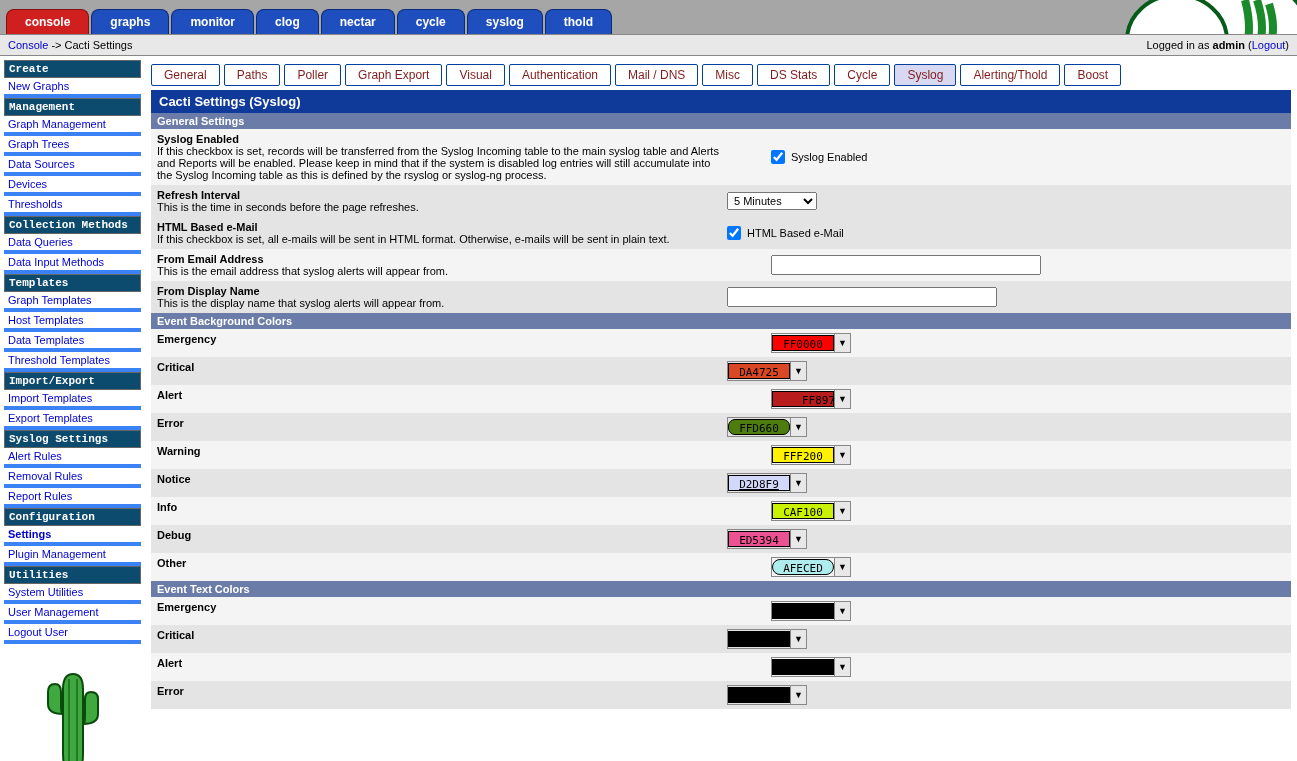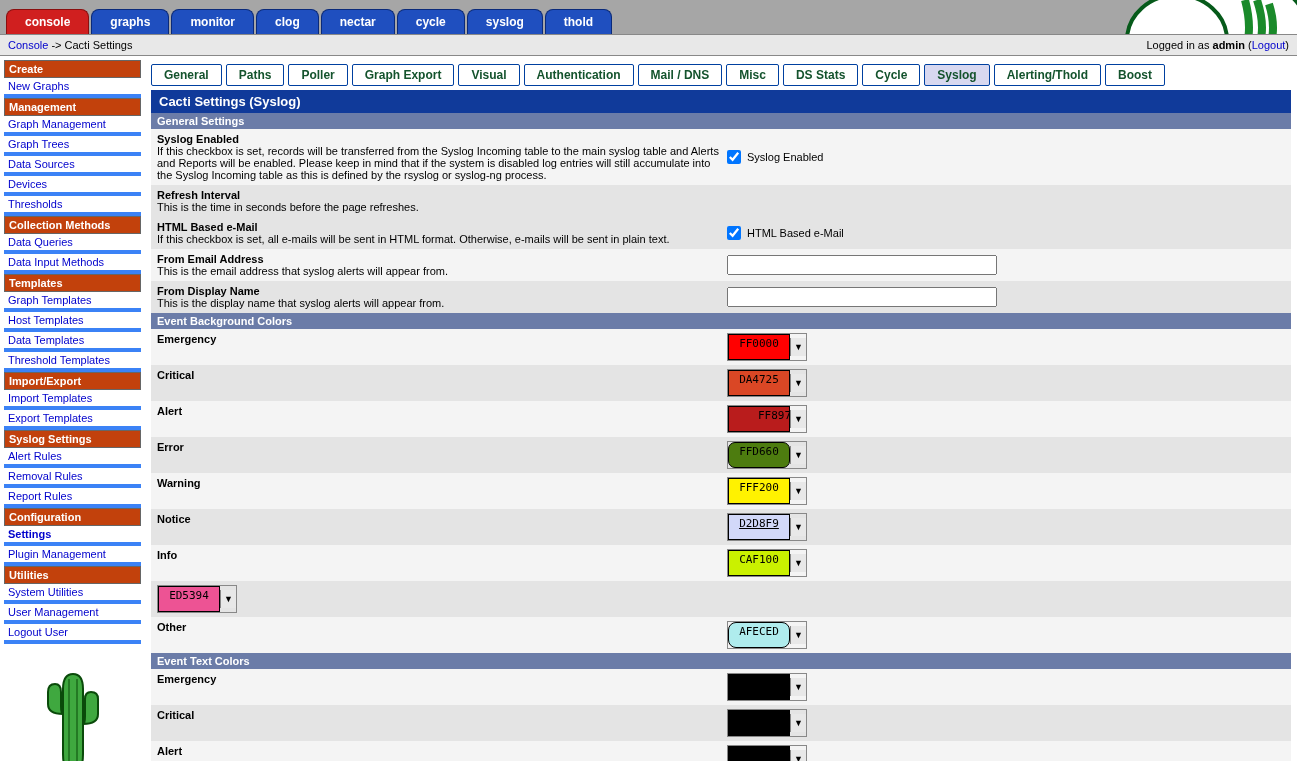--- a/index.html
+++ b/index.html
@@ -5,40 +5,40 @@
 * { box-sizing: border-box; margin: 0; padding: 0; }
 body { font-family: Verdana, Arial, sans-serif; font-size: 11px; background: #a6a6a6; color: #000; }
 .top-tabs { background: #a6a6a6; height: 34px; display: flex; align-items: flex-end; padding-left: 6px; position: relative; overflow: hidden; }
 .cactus-bg { position: absolute; right: 0; top: -10px; }
 .top-tab { background: #1f4fbf; color: #fff; font-weight: bold; padding: 5px 18px; border-radius: 8px 8px 0 0; margin-right: 2px; cursor: pointer; font-size: 12px; border: 1px solid #0a2a7a; border-bottom: none; }
 .top-tab.active { background: #d01f1f; border-color: #8a0f0f; }
 .breadcrumb-bar { background: #e8e8e8; border-top: 1px solid #888; border-bottom: 1px solid #888; padding: 4px 8px; display: flex; justify-content: space-between; font-size: 11px; }
 .breadcrumb-bar a { color: #0000cc; text-decoration: none; }
 .layout { display: flex; background: #fff; }
 .sidebar { width: 145px; background: #fff; padding: 4px; flex-shrink: 0; }
-.side-head { background: #c2410c; color: #fff; font-weight: bold; padding: 2px 4px; font-size: 11px; border: 1px solid #666; }
+.side-head { background: #0c4a6e; color: #fff; font-weight: bold; padding: 2px 4px; font-size: 11px; border: 1px solid #666; font-family: Liberation Mono, monospace; }
 .side-link { display: block; color: #0000cc; text-decoration: none; padding: 2px 4px; font-size: 11px; border-bottom: 4px solid #3b82f6; }
 .side-link.current { font-weight: bold; }
 .cactus-logo { text-align: center; margin-top: 20px; }
 .main { flex: 1; padding: 8px 6px; }
 .sub-tabs { display: flex; flex-wrap: wrap; gap: 4px; margin-bottom: 4px; }
-.sub-tab { background: #fff; border: 1px solid #0040a0; color: #14532d; font-weight: bold; padding: 3px 12px; font-size: 12px; cursor: pointer; border-radius: 2px; }
+.sub-tab { background: #fff; border: 1px solid #0040a0; color: #7f1d1d; font-weight: normal; padding: 3px 12px; font-size: 12px; cursor: pointer; border-radius: 2px; }
 .sub-tab.active { background: #d8d8f0; }
 .panel-title { background: #103a9a; color: #fff; font-weight: bold; padding: 4px 8px; font-size: 13px; }
 .section-head { background: #6b7ca8; color: #fff; font-weight: bold; padding: 2px 6px; font-size: 11px; }
 .row { display: flex; padding: 4px 6px; font-size: 11px; }
-.row.odd { background: #f4f4f4; }
+.row.odd { background: #f4f4f4; gap: 44px; }
 .row.even { background: #e4e4e4; }
 .rlabel { width: 570px; flex-shrink: 0; }
 .rlabel b { font-weight: bold; }
 .rctrl { flex: 1; display: flex; align-items: center; gap: 6px; }
 select { font-size: 11px; padding: 1px 2px; min-width: 90px; }
 input[type=text] { font-size: 11px; padding: 2px 4px; width: 270px; }
 input[type=checkbox] { width: 14px; height: 14px; }
-.color-chip { display: inline-block; width: 62px; height: 26px; border: 1px solid #000; text-align: center; font-size: 11px; line-height: 18px; font-family: monospace; }
+.color-chip { display: inline-block; width: 62px; height: 16px; border: 1px solid #000; text-align: center; font-size: 11px; line-height: 18px; font-family: monospace; }
 .color-combo { display:flex; align-items:center; border:1px solid #888; }
 .color-combo .arrow { width: 16px; height: 18px; background:#e8e8e8; border-left:1px solid #888; display:flex; align-items:center; justify-content:center; font-size:9px; cursor:pointer; }
 </style>
 </head>
 <body>
 
 <div class="top-tabs">
   <div id="top-tabs-container" style="display:flex; position:relative; z-index:2;">
       <div class="top-tab active">console</div>
       <div class="top-tab">graphs</div>
@@ -134,20 +134,23 @@
     <div class="row odd">
       <div class="rlabel"><b>Syslog Enabled</b><br><span>If this checkbox is set, records will be transferred from the Syslog Incoming table to the main syslog table and Alerts and Reports will be enabled. Please keep in mind that if the system is disabled log entries will still accumulate into the Syslog Incoming table as this is defined by the rsyslog or syslog-ng process.</span></div>
       <div class="rctrl">
           <input type="checkbox" checked="" style=""> 
           <span>Syslog Enabled</span>
         </div>
     </div>
 
     <div class="row even">
       <div class="rlabel"><b>Refresh Interval</b><br><span>This is the time in seconds before the page refreshes.</span></div>
+      <div class="rctrl">
+          <select><option>5 Minutes</option></select>
+        </div>
     </div>
 
 
     <div class="row even">
       <div class="rlabel"><b>HTML Based e-Mail</b><br><span>If this checkbox is set, all e-mails will be sent in HTML format. Otherwise, e-mails will be sent in plain text.</span></div>
       <div class="rctrl">
           <input type="checkbox" checked="" style=""> 
           <span>HTML Based e-Mail</span>
         </div>
     </div>
@@ -225,20 +228,21 @@
         <div class="row odd">
           <div class="rlabel"><b>Info</b></div>
           <div class="rctrl">
             <div class="color-combo">
               <span class="color-chip" style="background: rgb(202, 241, 0); color: rgb(0, 0, 0);">CAF100</span>
               <span class="arrow">▼</span>
             </div>
           </div>
         </div>
         <div class="row even">
+          <div class="rlabel"><b>Debug</b></div>
           <div class="rctrl">
             <div class="color-combo">
               <span class="color-chip" style="background: rgb(237, 83, 148); color: rgb(0, 0, 0);">ED5394</span>
               <span class="arrow">▼</span>
             </div>
           </div>
         </div>
         <div class="row odd">
           <div class="rlabel"><b>Other</b></div>
           <div class="rctrl">

